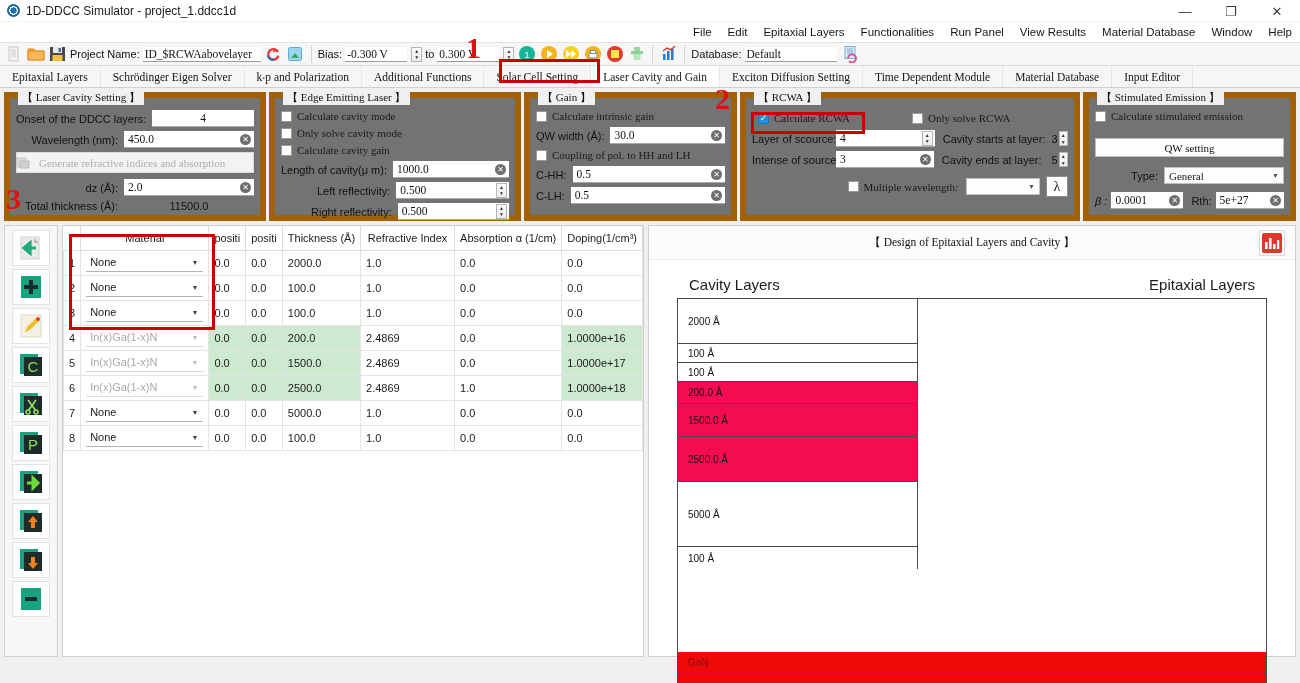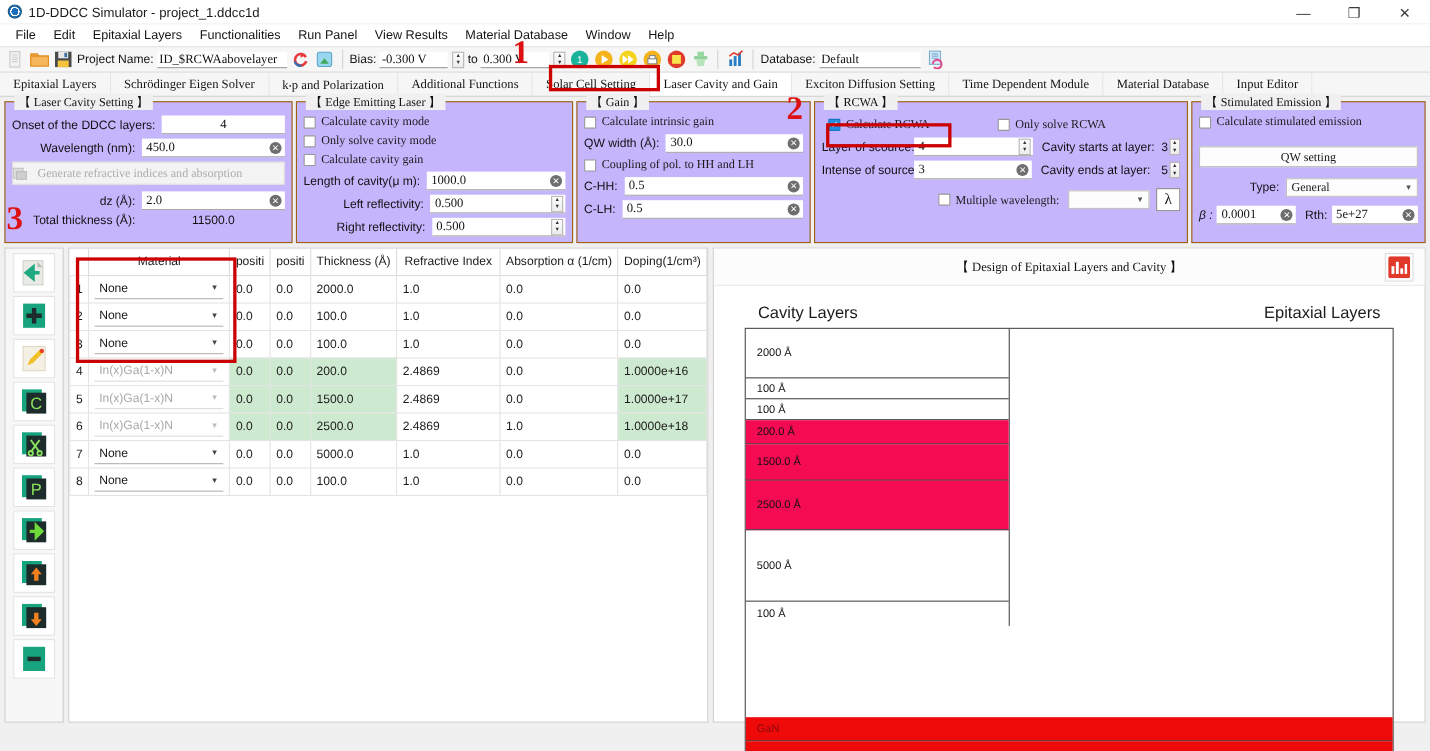--- a/index.html
+++ b/index.html
@@ -21,21 +21,21 @@
   .titlebar .app-ico{
     width:13px;height:13px;border-radius:50%;
     background:radial-gradient(circle at 50% 50%, #1d6fb8 0 40%, #ffffff 41% 55%, #1d6fb8 56% 100%);
     border:1px solid #15537f; margin-right:6px;
   }
   .titlebar .title{ font-size:12px; color:#1b1b1b; }
   .wbtns{ position:absolute; right:0; top:0; height:22px; display:flex; }
   .wbtn{ width:46px; height:22px; display:flex; align-items:center; justify-content:center;
          font-size:13px; color:#3a3a3a; }
   
-  .menubar{ height:20px; background:#ffffff; display:flex; align-items:center; padding-left:6px; }
+  .menubar{ height:20px; background:#ffffff; display:flex; align-items:center; padding-left:6px;justify-content:flex-end; }
   .menubar .mi{ padding:2px 8px; font-size:11.5px; color:#151515; }
   
   .toolbar{
     height:24px; background:#f6f6f6; border-top:1px solid #e3e3e3; border-bottom:1px solid #dcdcdc;
     display:flex; align-items:center; padding-left:4px; gap:3px; position:relative;
   }
   .tbsep{ width:1px; height:18px; background:#d4d4d4; margin:0 3px; }
   .tb-ico{ width:19px;height:19px; display:flex;align-items:center;justify-content:center; }
   .lbl{ font-size:11px; color:#141414; white-space:nowrap; }
   .tinput{
@@ -46,21 +46,21 @@
   .spin{ display:inline-flex; flex-direction:column; width:11px; height:15px;
          border:1px solid #b5b5b5; background:linear-gradient(#fdfdfd,#ececec); margin-left:1px;}
   .spin i{ flex:1; display:flex; align-items:center; justify-content:center; font-size:5px; font-style:normal; color:#333;}
   
   .tabbar{ height:22px; background:#f6f6f6; border-bottom:1px solid #d0d0d0; display:flex; align-items:stretch;}
   .tab{ padding:0 12px; display:flex; align-items:center; font-family:"Liberation Serif", serif;
         font-size:11.5px; color:#141414; border-right:1px solid #e6e6e6; white-space:nowrap;}
   .tab.active{ background:#ffffff; }
   
   .grouprow{ display:flex; padding:4px 4px 0 4px; gap:3px; height:133px; }
-  .gbox{ border:1px solid #a16207; background:#c4b5fd; position:relative; padding:12px 6px 4px 6px; }
+  .gbox{ border:6px solid #a16207; background:#737373; position:relative; padding:12px 6px 4px 6px; }
   .gbox > .gtitle{
     position:absolute; top:-8px; left:8px; background:#f0f0f0; padding:0 4px;
     font-family:"Liberation Serif", serif; font-size:11px; color:#111; white-space:nowrap;
   }
   .row{ display:flex; align-items:center; margin-bottom:4px; }
   .flabel{ font-family:Liberation Sans, sans-serif; font-size:11px; color:#111; white-space:nowrap;}
   .field{
     position:relative; background:#fff; border:none; border-bottom:1px solid #a8a8a8;
     height:17px; display:flex; align-items:center; padding:0 4px;
     font-family:"Liberation Serif", serif; font-size:11.5px; color:#111;

